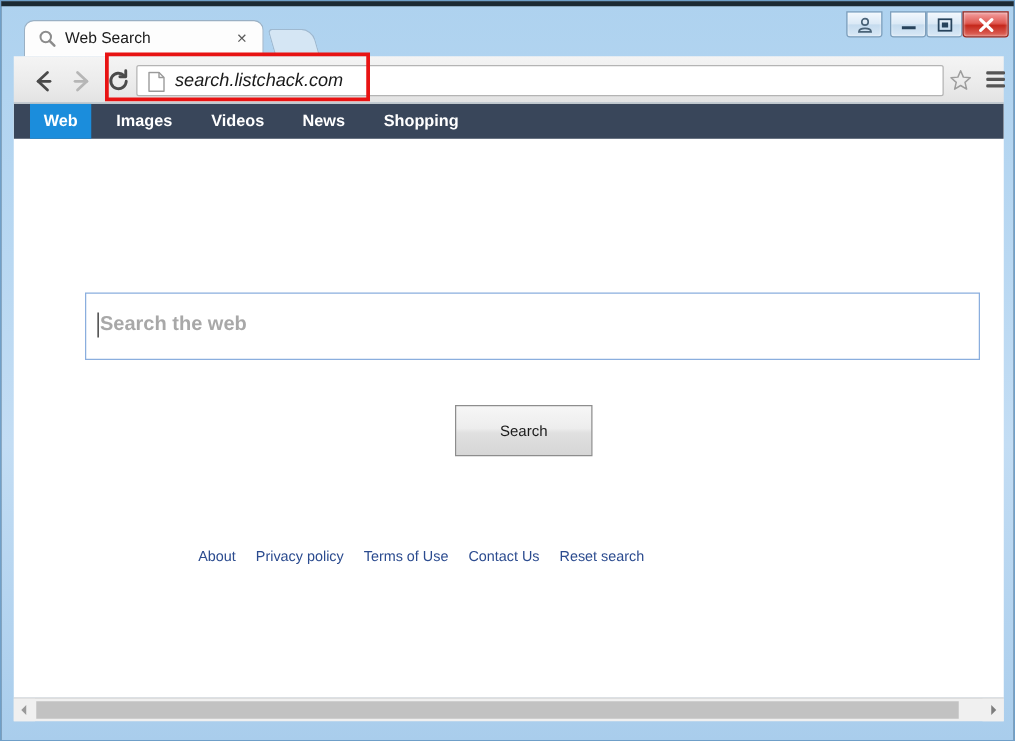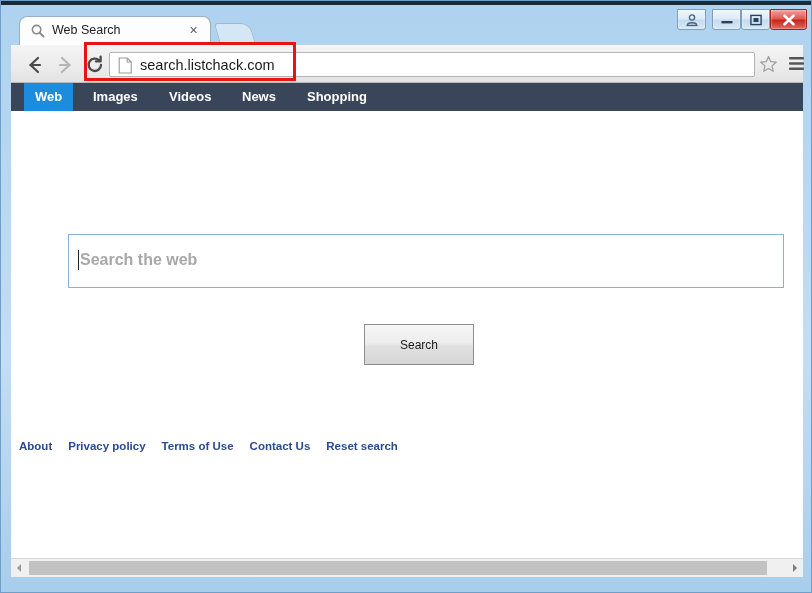--- a/index.html
+++ b/index.html
@@ -90,21 +90,21 @@
   #omnibox {
     position: absolute; left: 98px; top: 7px;
     width: 646px; height: 25px;
     background: #ffffff;
     border: 1px solid #b4b4b4;
     border-radius: 2px;
   }
   #omni-icon { position: absolute; left: 8px; top: 4px; width: 15px; height: 17px; }
   #omni-text {
     position: absolute; left: 30px; top: 2px;
-    font-size: 14.5px; color: #1a1a1a; line-height: 21px; white-space: nowrap;
+    font-size: 14.5px; color: #1a1a1a; line-height: 21px; white-space: nowrap; font-style: italic;
   }
   #star-btn { position: absolute; left: 748px; top: 10px; width: 19px; height: 19px; }
   #menu-btn { position: absolute; left: 777px; top: 10px; width: 17px; height: 17px; }
 
   
   #page {
     position: absolute; left: 10px; top: 82px;
     width: 792px; height: 475px;
     background: #ffffff;
     overflow: hidden;
@@ -140,21 +140,21 @@
     width: 110px; height: 41px;
     background: linear-gradient(180deg,#f6f6f6 0%,#ededed 45%,#e0e0e0 55%,#d6d6d6 100%);
     border: 1px solid #8d8d8d;
     font-size: 12px; color: #1a1a1a;
     font-family: "Liberation Sans", sans-serif;
     cursor: default;
   }
 
   #footer {
     position: absolute; left: 0; top: 353px; width: 652px;
-    text-align: left; white-space: nowrap; font-weight: bold;
+    text-align: center; white-space: nowrap;
   }
   .flink {
     display: inline-block;
     font-size: 11.5px; color: #2b4b8f;
     margin: 0 8px; white-space: nowrap;
   }
 
   
   #hscroll {
     position: absolute; left: 10px; top: 557px; width: 792px; height: 19px;

